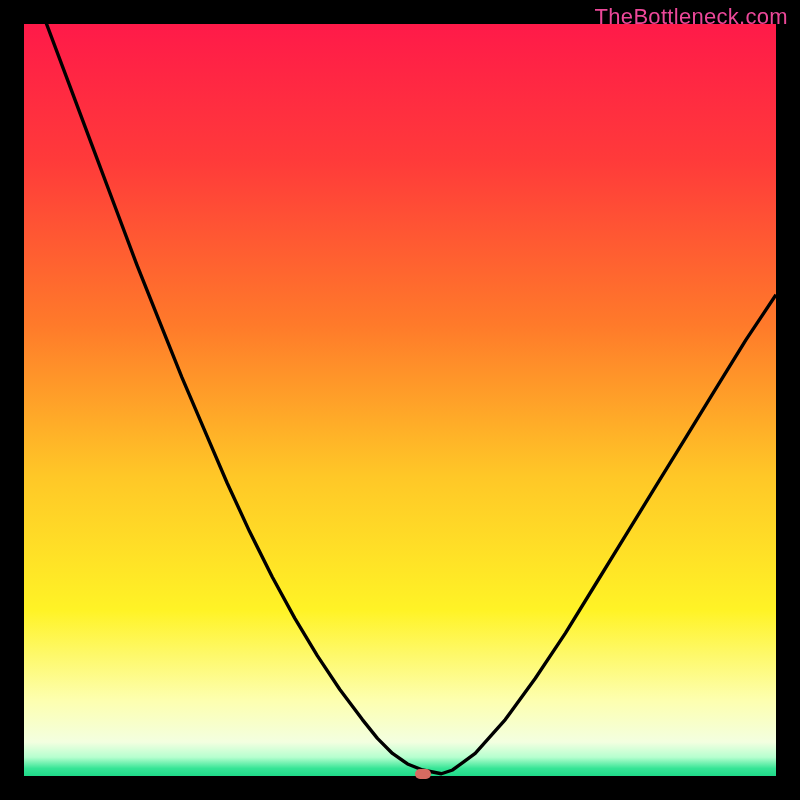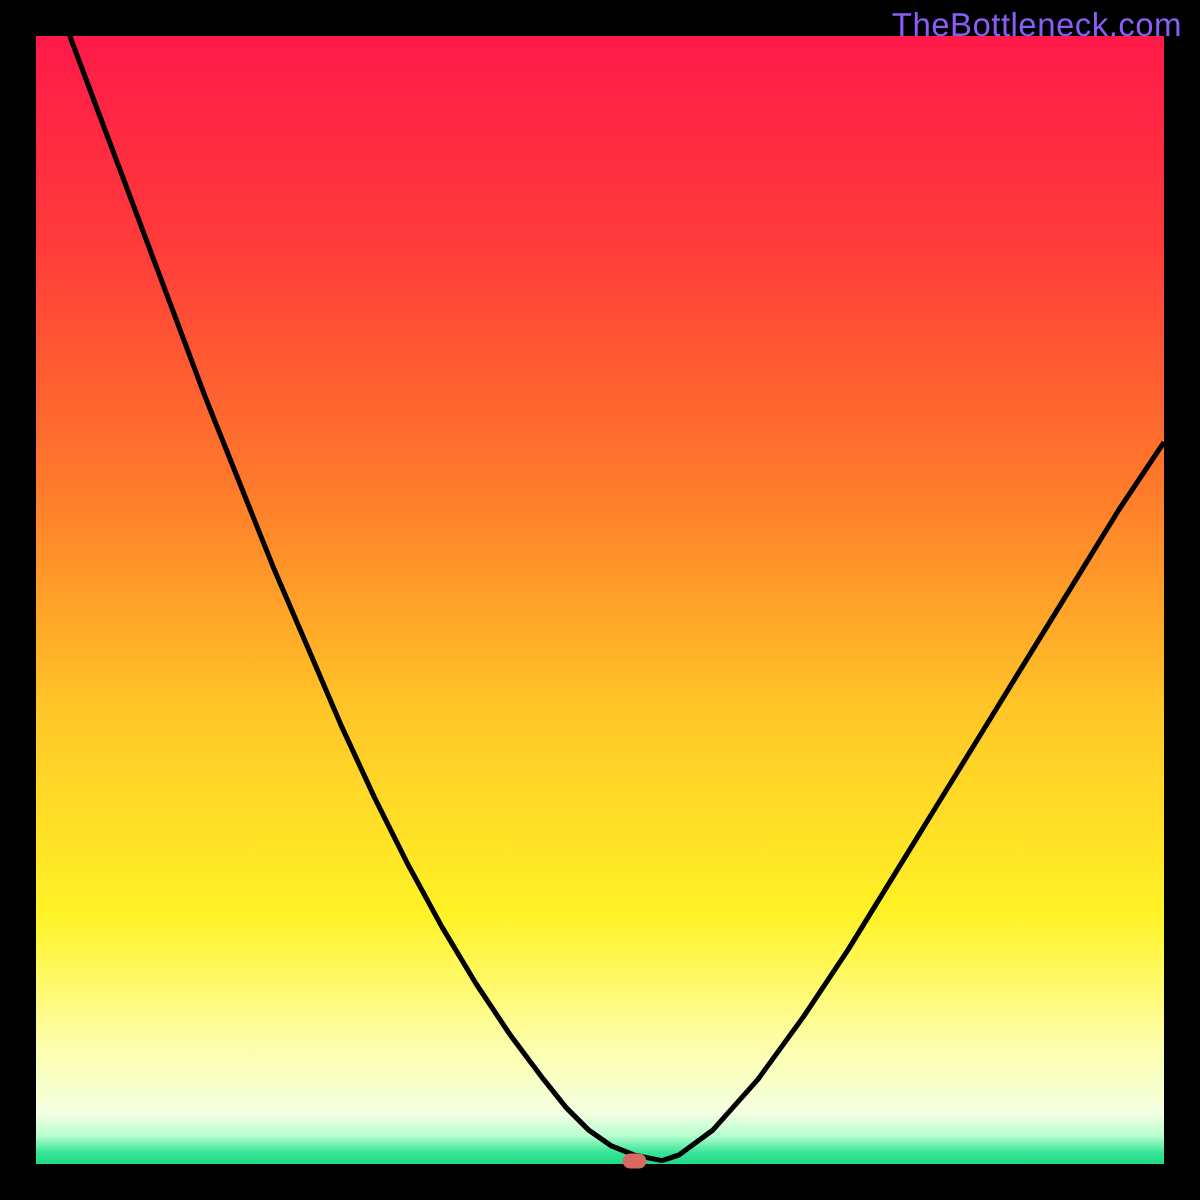--- a/index.html
+++ b/index.html
@@ -14,21 +14,21 @@
   .frame {
     position: relative;
     width: 800px;
     height: 800px;
     background: #000;
   }
   .watermark {
     position: absolute;
     top: 4px;
     right: 12px;
-    color: #8b5cf6;
+    color: #ec4899;
     font-size: 22px;
     font-weight: 500;
     letter-spacing: 0.3px;
     z-index: 50;
   }
   .plot {
     position: absolute;
     left: 24px;
     top: 24px;
     width: 752px;

